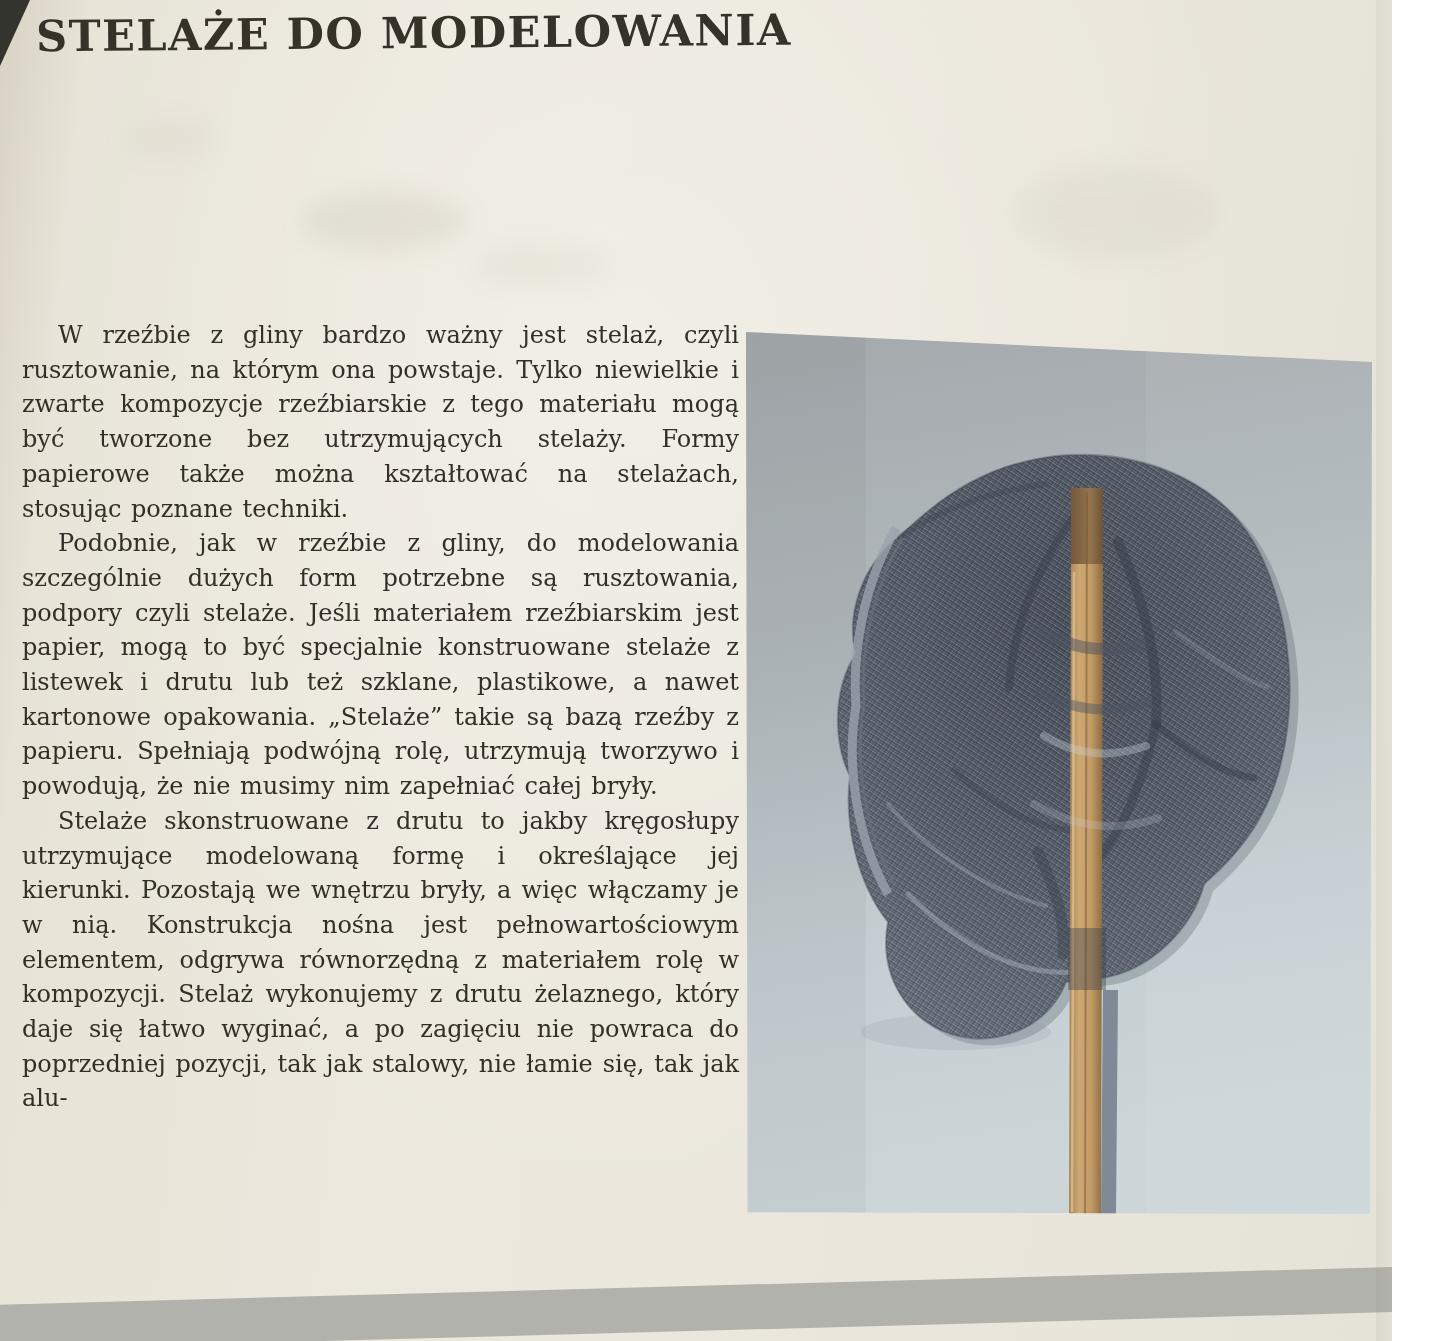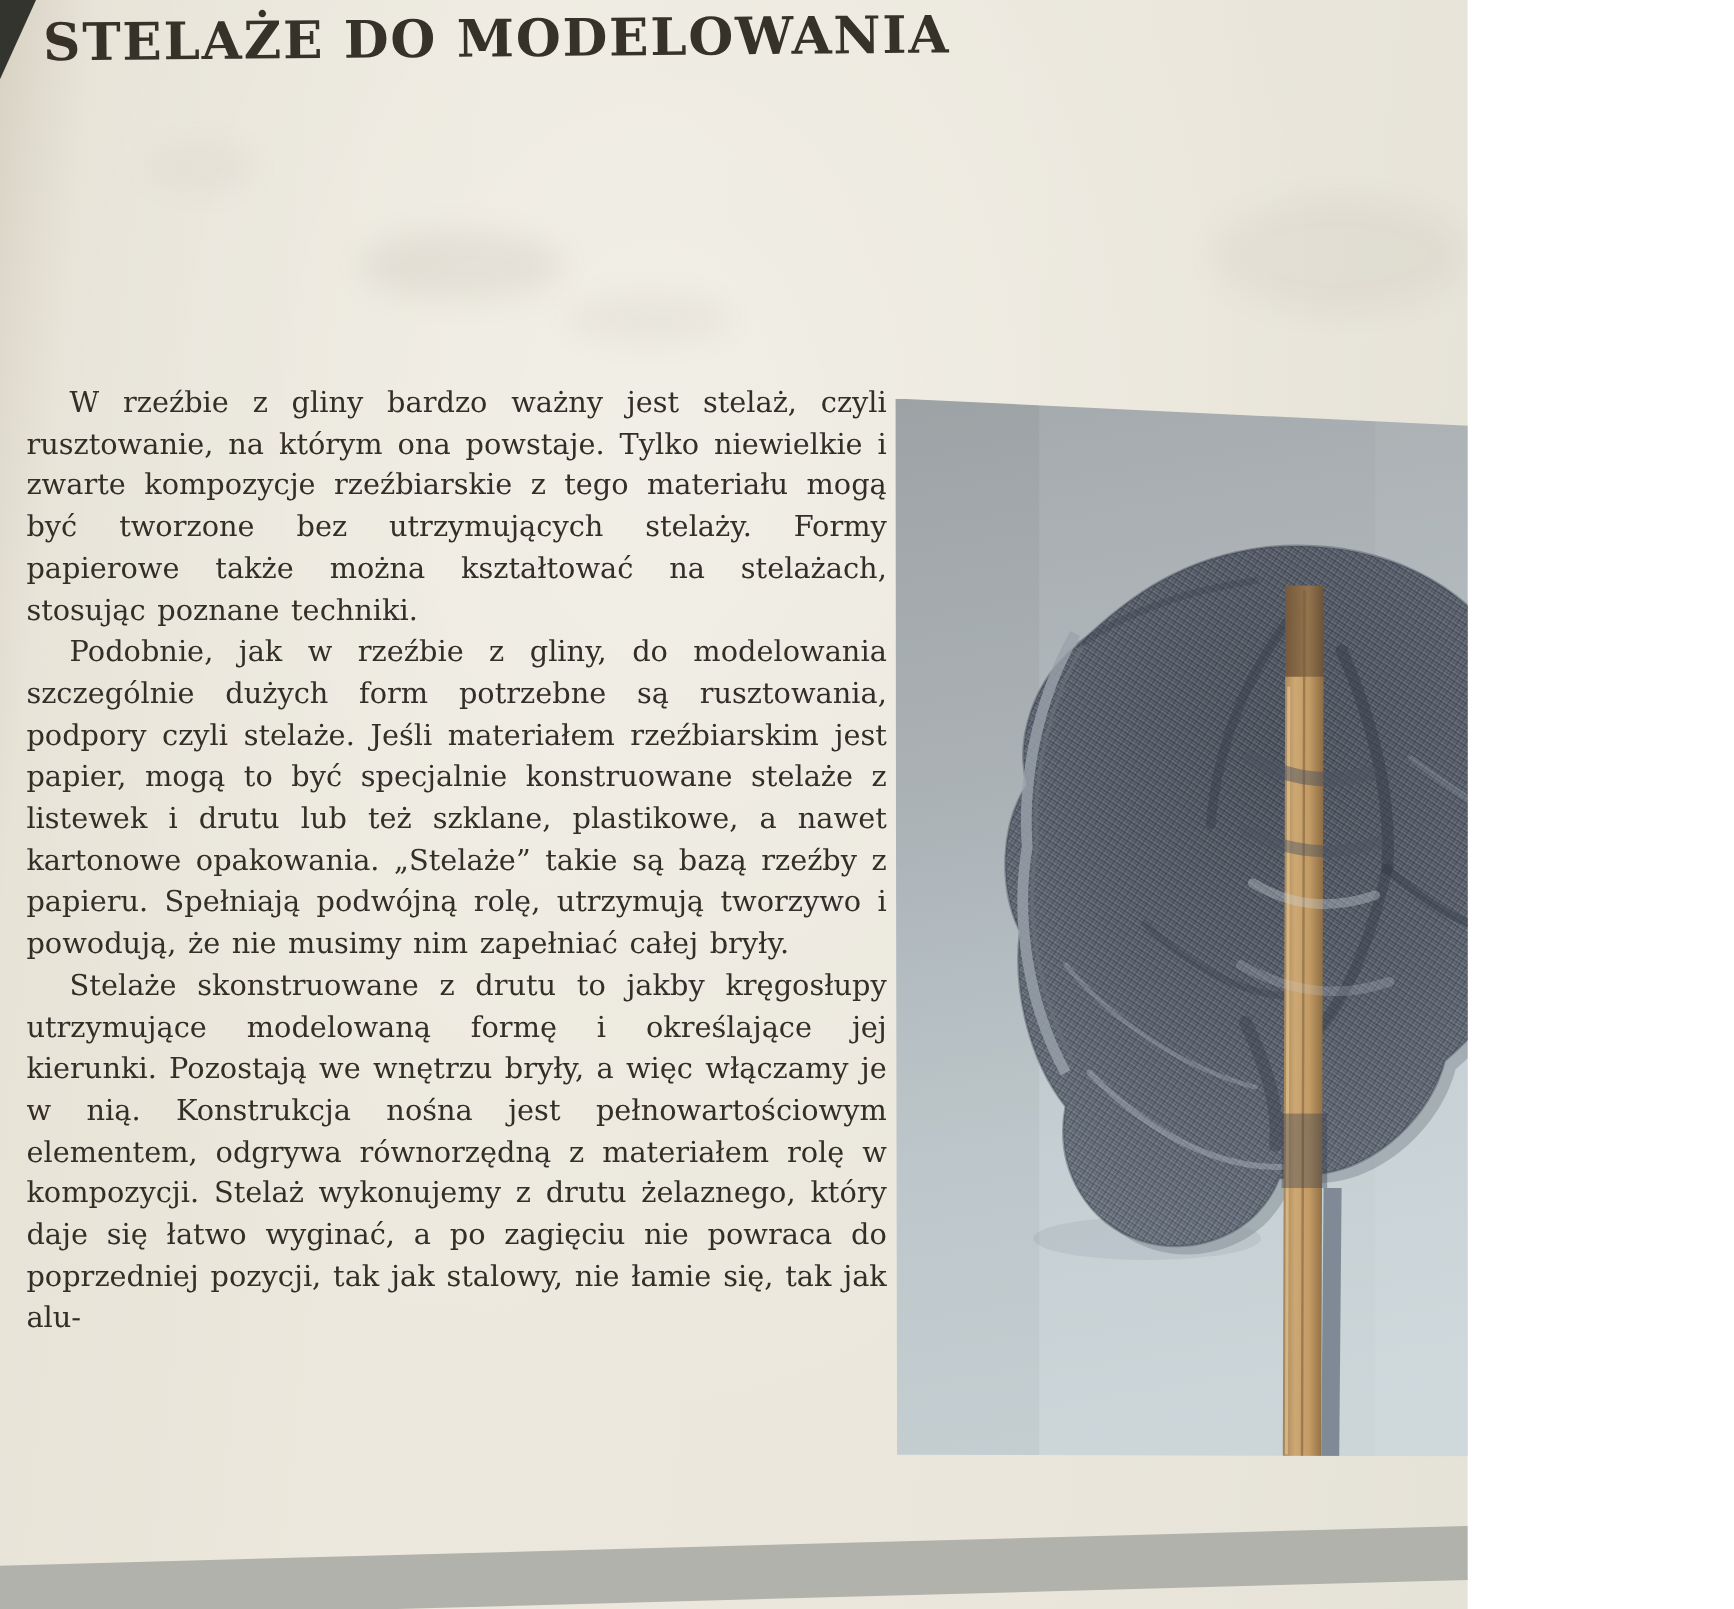--- a/index.html
+++ b/index.html
@@ -1,18 +1,18 @@
 <!DOCTYPE html>
 <html lang="pl"><head>
 <meta charset="utf-8">
 <style>
   html,body{margin:0;padding:0;}
   body{width:1445px;height:1341px;overflow:hidden;
        font-family:"DejaVu Serif", serif;}
-  .page{position:relative;width:1223px;height:1341px;overflow:hidden;
+  .page{position:relative;width:1392px;height:1341px;overflow:hidden;
         background:
           radial-gradient(ellipse at 45% 28%, rgba(255,255,255,0.30), rgba(255,255,255,0) 62%),
           linear-gradient(96deg,#d8d2c4 0%,#e7e3d7 6%,#ece8dd 32%,#eae6db 72%,#e5e2d7 100%); text-decoration: underline;}
   
   .corner{position:absolute;left:0;top:0;width:30px;height:66px;background:#34342f;
           clip-path:polygon(0 0,100% 0,0 100%);}
   
   .smudge{position:absolute;border-radius:50%;filter:blur(12px);background:#8f887a;}
   .s1{left:300px;top:192px;width:170px;height:58px;opacity:.12;}
   .s2{left:1010px;top:165px;width:210px;height:95px;opacity:.07;}

